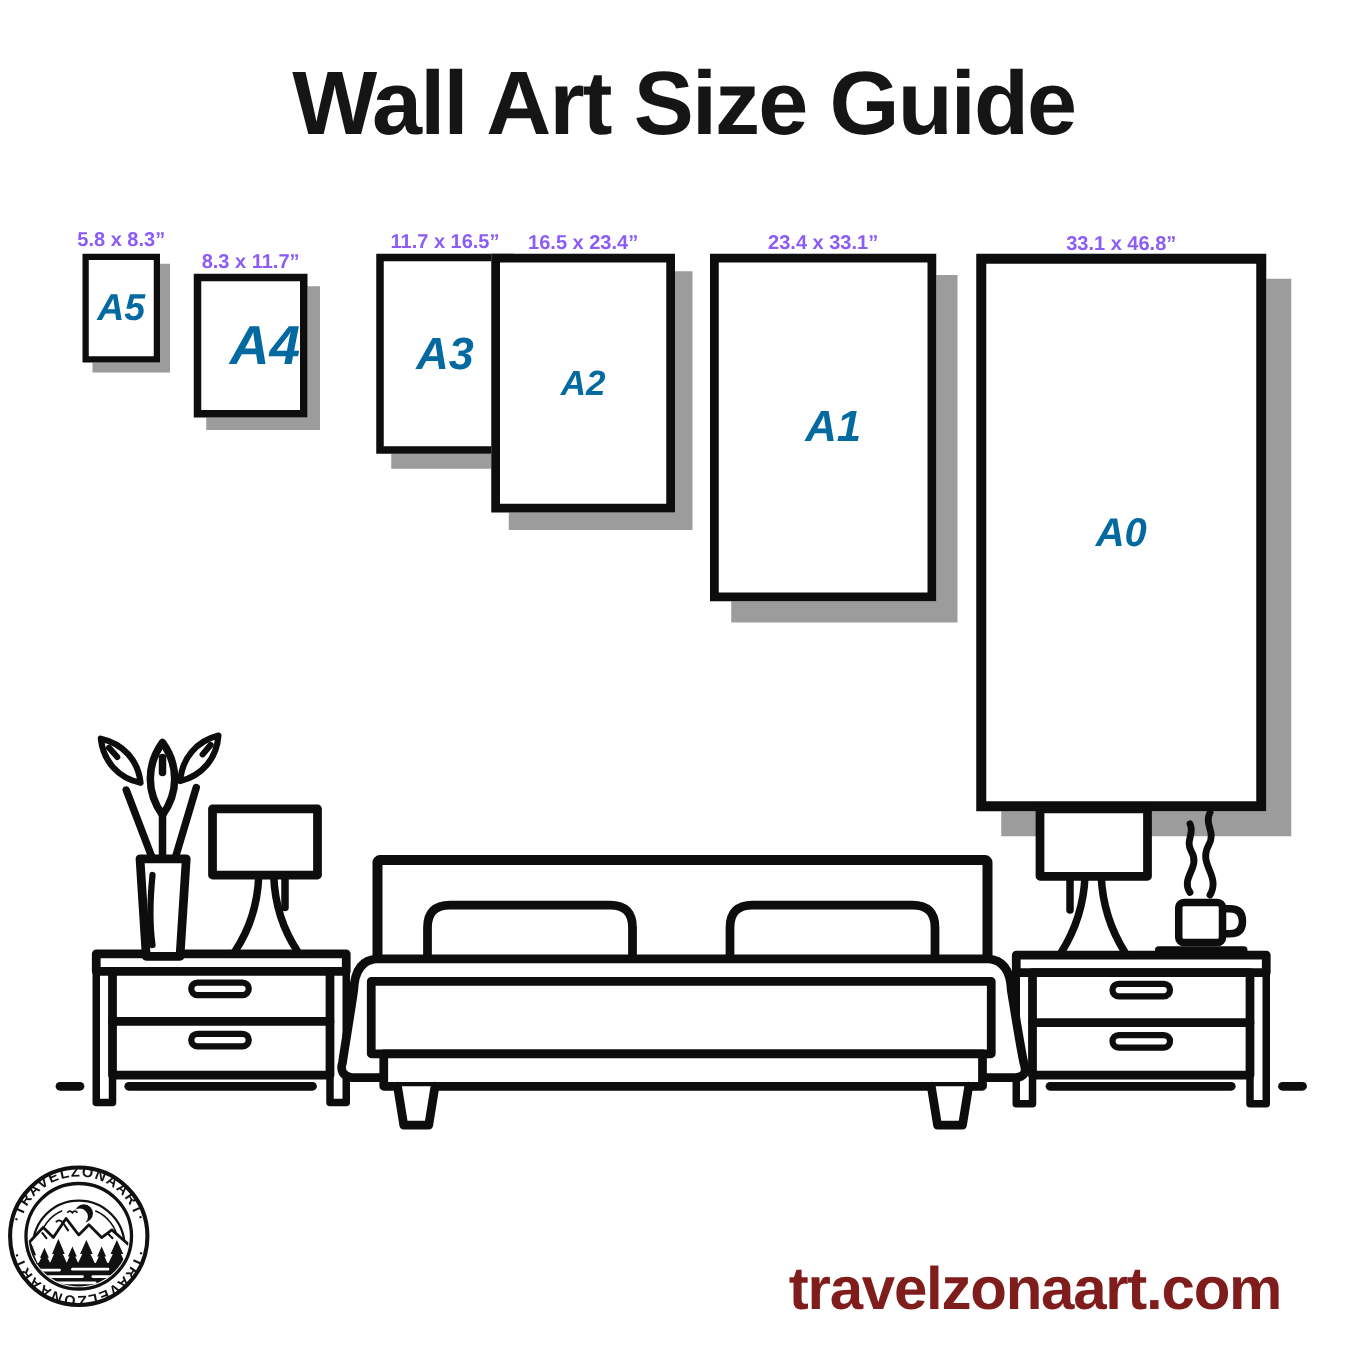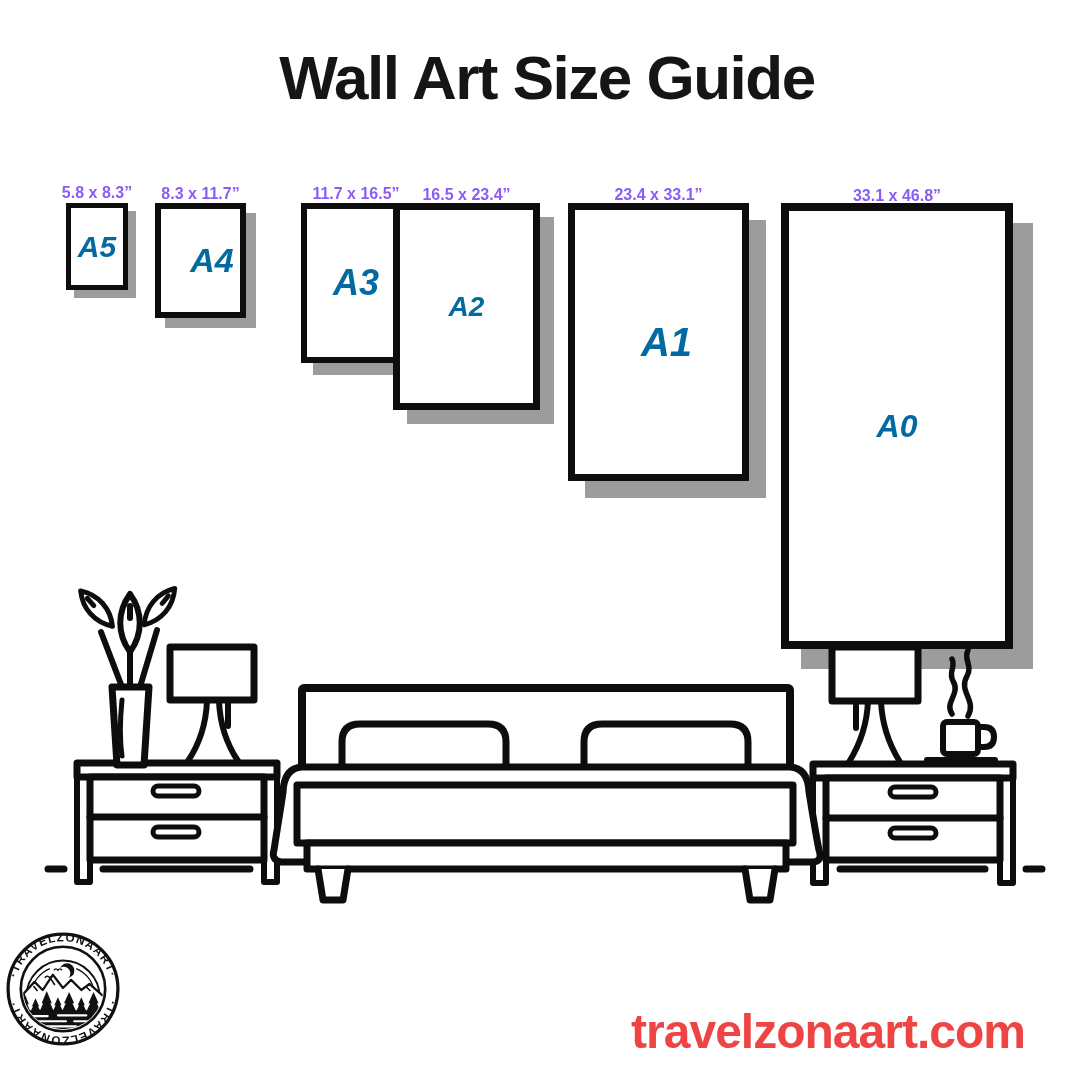--- a/index.html
+++ b/index.html
@@ -1,44 +1,44 @@
 <!DOCTYPE html>
 <html><head>
 <meta charset="utf-8">
 <style>
   html,body{margin:0;padding:0;background:#ffffff;width:1080px;height:1080px;overflow:hidden;}
   *{box-sizing:border-box;}
   .page{position:relative;width:1080px;height:1080px;background:#fff;font-family:"Liberation Sans",sans-serif;color:#111;}
 
   .title{position:absolute;left:547px;top:42px;transform:translateX(-50%);
-         font-size:62px;font-weight:800;letter-spacing:-1.5px;color:#151515;white-space:nowrap;}
+         font-size:72px;font-weight:800;letter-spacing:-1.5px;color:#151515;white-space:nowrap;}
 
   .frame{position:absolute;background:#fff;border:6px solid #0d0d0d;
          display:flex;align-items:center;justify-content:center;}
   .frame .letter{font-weight:bold;color:#0369a1;font-style:italic;}
   .size-label{position:absolute;bottom:calc(100% + 6px);left:50%;transform:translateX(-50%);
               font-size:16px;font-weight:bold;color:#8b5cf6;white-space:nowrap;}
 
   .f-a5{left:66px; top:203px;width:62px; height:87px; border-width:5px;box-shadow:8px 8px 0 0 #9c9c9c;}
   .f-a5 .letter{font-size:30px;}
-  .f-a4{left:155px;top:203px;width:91px; height:115px;border-width:6px;box-shadow:10px 10px 0 0 #9c9c9c;}
-  .f-a4 .letter{font-size:34px;margin-left:23px;}
+  .f-a4{left:155px;top:219px;width:91px; height:115px;border-width:6px;box-shadow:10px 10px 0 0 #9c9c9c;}
+  .f-a4 .letter{font-size:44px;margin-left:23px;}
   .f-a3{left:263px;top:203px;width:110px;height:160px;border-width:6px;box-shadow:12px 12px 0 0 #9c9c9c;margin-left:38px;}
   .f-a3 .letter{font-size:36px;}
   .f-a2{left:393px;top:203px;width:147px;height:207px;border-width:7px;box-shadow:14px 14px 0 0 #9c9c9c;}
   .f-a2 .letter{font-size:28px;}
   .f-a1{left:568px;top:203px;width:181px;height:278px;border-width:7px;box-shadow:17px 17px 0 0 #9c9c9c;padding-left:16px;}
-  .f-a1 .letter{font-size:40px;text-align:center;}
+  .f-a1 .letter{font-size:35px;text-align:center;}
   .f-a0{left:781px;top:203px;width:232px;height:446px;border-width:8px;box-shadow:20px 20px 0 0 #9c9c9c;}
   .f-a0 .letter{font-size:32px;}
 
   .scene{position:absolute;left:30px;top:580px;width:1020px;height:325px;}
   .logo{position:absolute;left:4px;top:930px;width:118px;height:118px;}
   .website{position:absolute;left:828px;top:1004px;transform:translateX(-50%);
-           font-size:48px;font-weight:800;letter-spacing:-1px;color:#ef4444;white-space:nowrap;}
+           font-size:48px;font-weight:800;letter-spacing:-1px;color:#7f1d1d;white-space:nowrap;}
 </style>
 </head>
 <body>
 
 <div class="page">
 
   <div class="title">Wall Art Size Guide</div>
 
   <div class="frame f-a5">
     <div class="size-label">5.8 x 8.3”</div>

